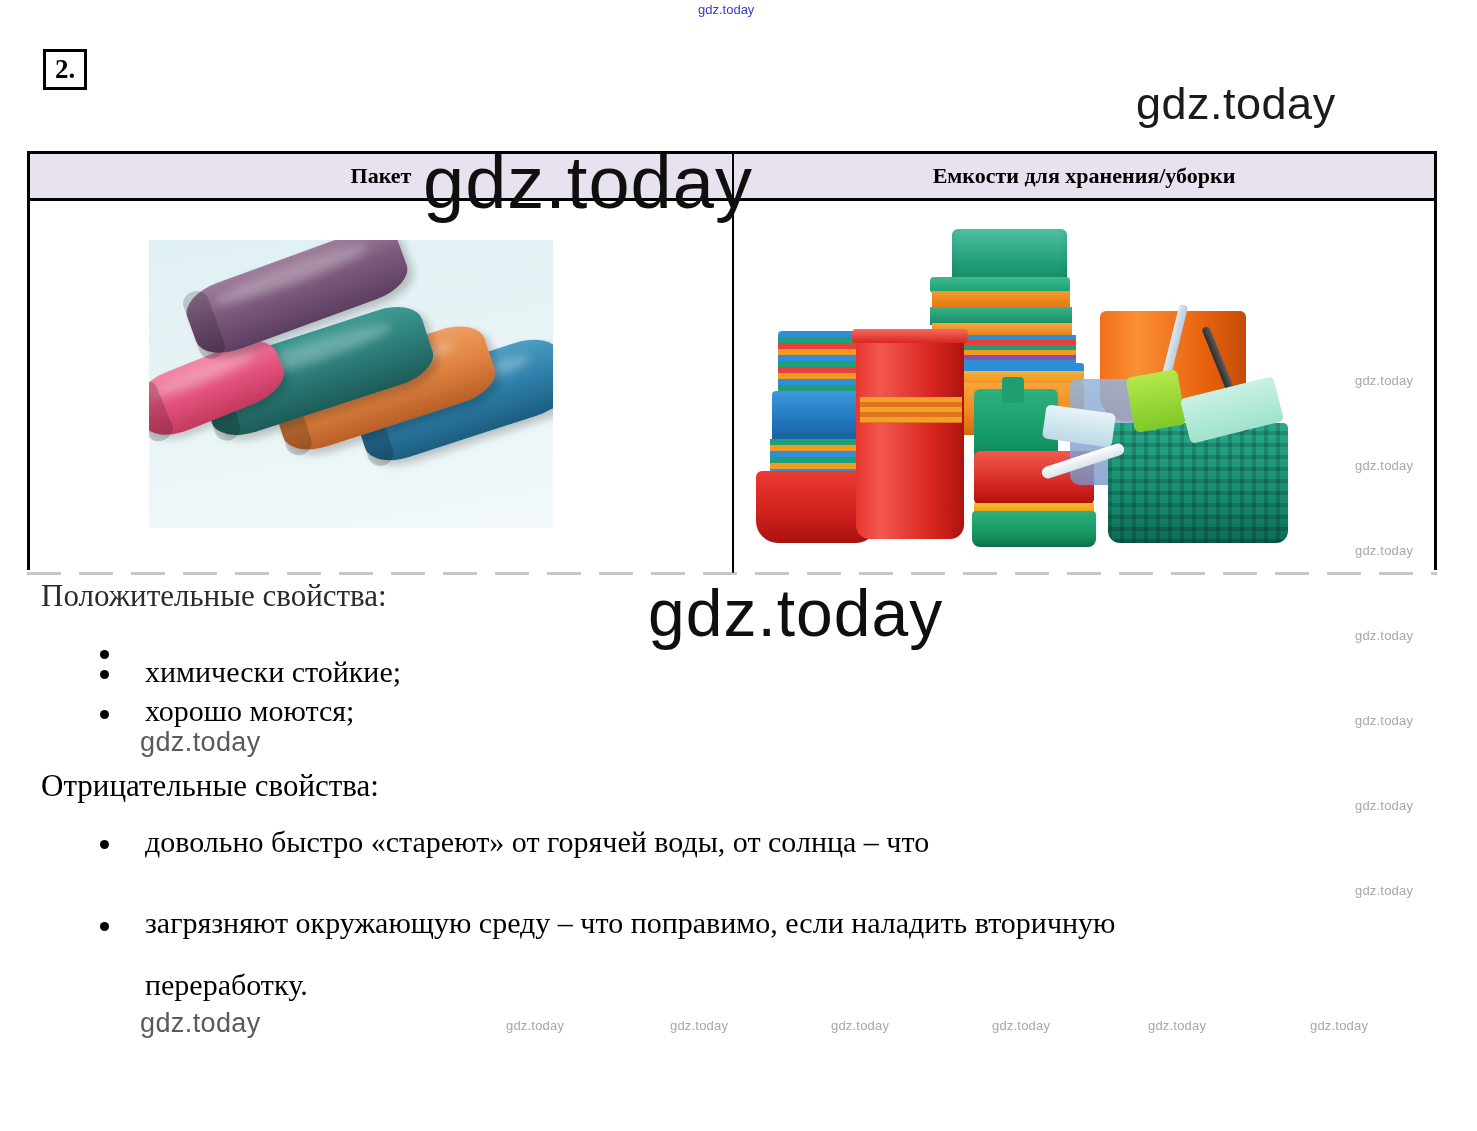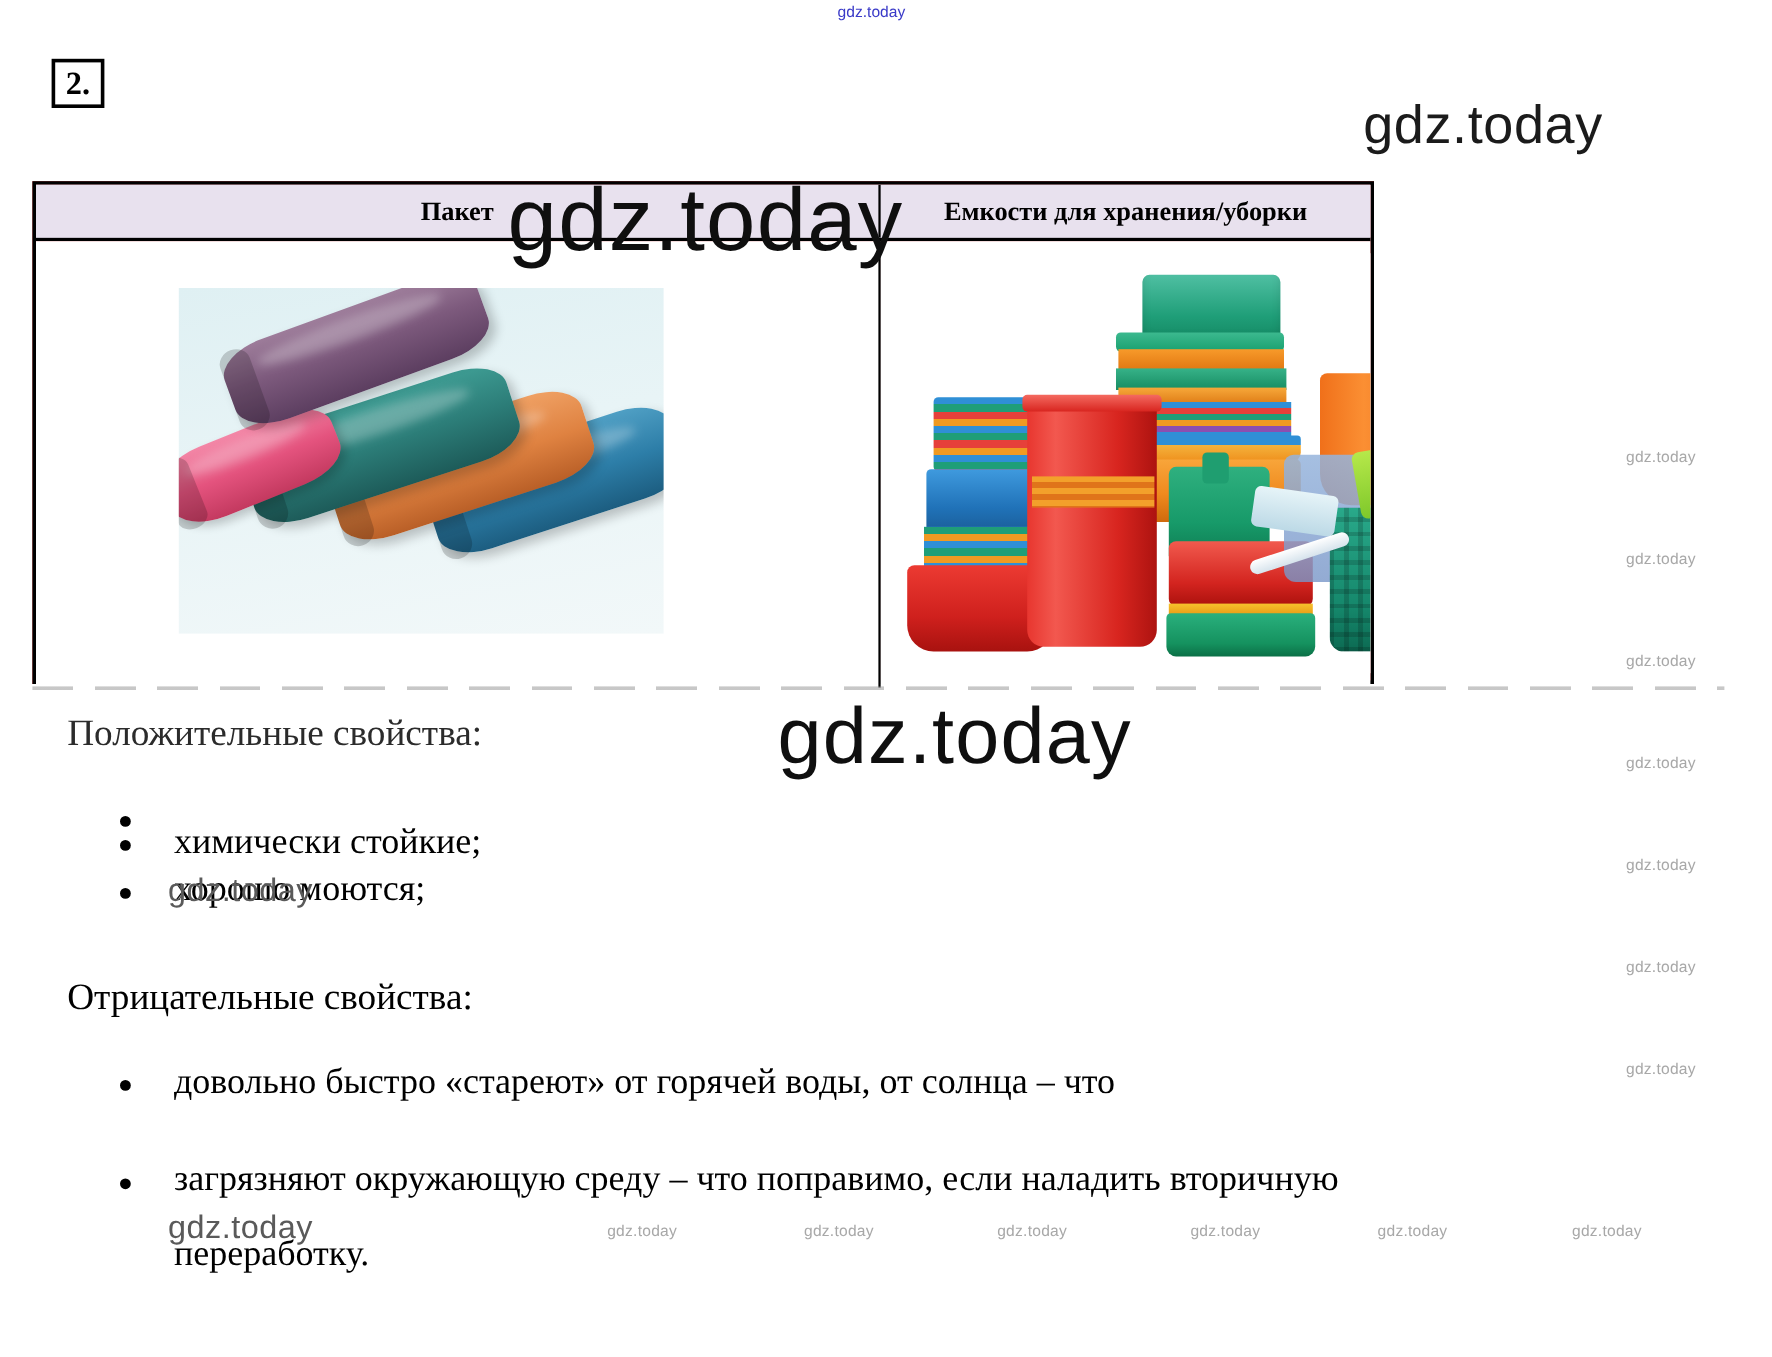--- a/index.html
+++ b/index.html
@@ -78,25 +78,25 @@
     font-size: 27px;
     line-height: 1;
     background: #fff;
   }
 
   
   .ptable {
     position: absolute;
     left: 27px;
     top: 151px;
-    width: 1118px;
+    width: 1410px;
     height: 419px;
     border: 3px solid #000;
     box-sizing: border-box;
-    background: #ef4444;
+    background: #5eead4;
   }
   .ptable-head {
     display: flex;
     height: 44px;
     border-bottom: 3px solid #000;
     background: #e8e1ee;
   }
   .ptable-head .th {
     display: flex;
     align-items: center;
@@ -211,21 +211,21 @@
     position: absolute;
     left: 40px;
     top: 578px;
     width: 1400px;
     font-family: "Liberation Serif", "DejaVu Serif", serif;
     font-size: 30px;
     line-height: 1.12;
   }
   .heading {
     font-size: 31px;
-    margin: 16px;
+    margin: 1px;
     white-space: nowrap;
   }
   .heading.faded { color: #2b2b2b; }
   .bullets {
     list-style: none;
     margin: 0;
     padding: 0;
   }
   .bullets li {
     position: relative;

